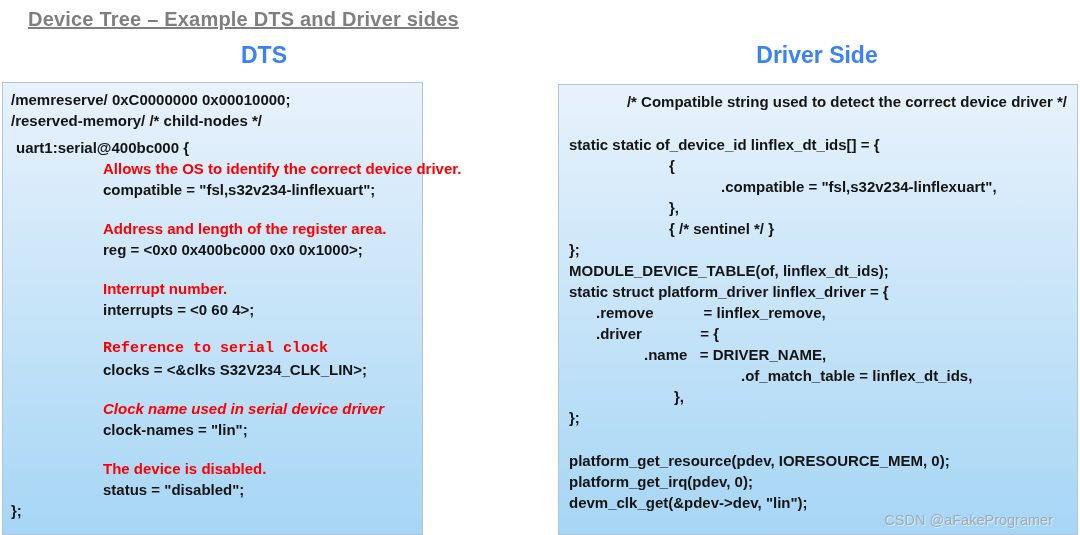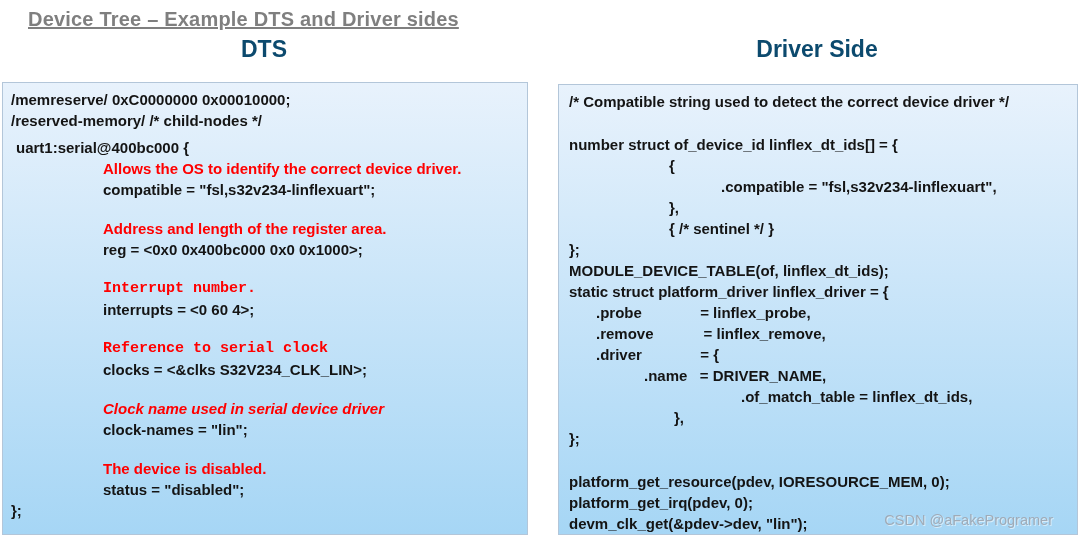--- a/index.html
+++ b/index.html
@@ -14,36 +14,36 @@
   .slide-title {
     position: absolute; left: 28px; top: 8px;
     font-size: 20px; font-weight: bold;
     color: var(--title, #7f7f7f);
     letter-spacing: 0.2px;
     margin: 0;
     text-decoration: underline;
   }
 
   .col-heading {
-    position: absolute; top: 36px;
+    position: absolute; top: 42px;
     margin: 0;
     font-size: 23px; font-weight: bold;
-    color: #0c4a6e;
+    color: #3b82f6;
     text-align: center;
   }
   .col-heading.dts    { left: 2px;   width: 524px; }
   .col-heading.driver { left: 558px; width: 518px; }
 
   .panel {
     position: absolute;
     background: linear-gradient(to bottom, var(--ptop, #e8f2fc), var(--pbot, #a6d6f5));
     border: 1px solid var(--pborder, #b3c6d9);
     box-sizing: border-box;
   }
-  .panel.left  { left: 2px;   top: 82px; width: 526px; height: 453px; padding: 6px 8px; }
+  .panel.left  { left: 2px;   top: 82px; width: 421px; height: 453px; padding: 6px 8px; }
   .panel.right { left: 558px; top: 84px; width: 520px; height: 451px; padding: 6px 10px; }
 
   .ln {
     white-space: pre;
     font-family: "Liberation Sans", sans-serif;
     font-size: 15px; font-weight: bold;
     line-height: 21px;
     color: var(--code, #141414);
   }
   .ln.red { color: var(--red, #ff0000); }
@@ -73,48 +73,47 @@
         <div class="ln blk" style="padding-left: 0px;">/memreserve/ 0xC0000000 0x00010000;</div>
         <div class="ln blk" style="padding-left: 0px;">/reserved-memory/ /* child-nodes */</div>
         <div class="ln blank" style="height: 6px;"></div>
         <div class="ln blk" style="padding-left: 5px;">uart1:serial@400bc000 {</div>
         <div class="ln red" style="padding-left: 92px;">Allows the OS to identify the correct device driver.</div>
         <div class="ln blk" style="padding-left: 92px;">compatible = "fsl,s32v234-linflexuart";</div>
         <div class="ln blank" style="height: 18px;"></div>
         <div class="ln red" style="padding-left: 92px;">Address and length of the register area.</div>
         <div class="ln blk" style="padding-left: 92px;">reg = &lt;0x0 0x400bc000 0x0 0x1000&gt;;</div>
         <div class="ln blank" style="height: 18px;"></div>
-        <div class="ln red" style="padding-left: 92px; font-family: Liberation Mono, monospace;">Interrupt number.</div>
+        <div class="ln red" style="padding-left: 92px;">Interrupt number.</div>
         <div class="ln blk" style="padding-left: 92px;">interrupts = &lt;0 60 4&gt;;</div>
         <div class="ln blank" style="height: 18px;"></div>
         <div class="ln red" style="padding-left: 92px; font-family: Liberation Mono, monospace;">Reference to serial clock</div>
         <div class="ln blk" style="padding-left: 92px;">clocks = &lt;&amp;clks S32V234_CLK_LIN&gt;;</div>
         <div class="ln blank" style="height: 18px;"></div>
         <div class="ln red" style="padding-left: 92px; font-style: italic;">Clock name used in serial device driver</div>
         <div class="ln blk" style="padding-left: 92px;">clock-names = "lin";</div>
         <div class="ln blank" style="height: 18px;"></div>
         <div class="ln red" style="padding-left: 92px;">The device is disabled.</div>
         <div class="ln blk" style="padding-left: 92px;">status = "disabled";</div>
         <div class="ln blk" style="padding-left: 0px;">};</div>
       </div>
   </section>
 
   <section class="panel right">
     <div class="code-lines">
-        <div class="ln blk" style="padding-left: 0px;">/* Compatible string used to detect the correct device driver */</div>
+        <div class="ln blk" style="padding-left: 0px; text-align: right;">/* Compatible string used to detect the correct device driver */</div>
         <div class="ln blank" style="height: 22px;"></div>
-        <div class="ln blk" style="padding-left: 0px;">number struct of_device_id linflex_dt_ids[] = {</div>
+        <div class="ln blk" style="padding-left: 0px;">static static of_device_id linflex_dt_ids[] = {</div>
         <div class="ln blk" style="padding-left: 100px;">{</div>
         <div class="ln blk" style="padding-left: 152px;">.compatible = "fsl,s32v234-linflexuart",</div>
         <div class="ln blk" style="padding-left: 100px;">},</div>
         <div class="ln blk" style="padding-left: 100px;">{ /* sentinel */ }</div>
         <div class="ln blk" style="padding-left: 0px;">};</div>
         <div class="ln blk" style="padding-left: 0px;">MODULE_DEVICE_TABLE(of, linflex_dt_ids);</div>
         <div class="ln blk" style="padding-left: 0px;">static struct platform_driver linflex_driver = {</div>
-        <div class="ln blk" style="padding-left: 27px;">.probe              = linflex_probe,</div>
         <div class="ln blk" style="padding-left: 27px;">.remove            = linflex_remove,</div>
         <div class="ln blk" style="padding-left: 27px;">.driver              = {</div>
         <div class="ln blk" style="padding-left: 75px;">.name   = DRIVER_NAME,</div>
         <div class="ln blk" style="padding-left: 172px;">.of_match_table = linflex_dt_ids,</div>
         <div class="ln blk" style="padding-left: 105px;">},</div>
         <div class="ln blk" style="padding-left: 0px;">};</div>
         <div class="ln blank" style="height: 22px;"></div>
         <div class="ln blk" style="padding-left: 0px;">platform_get_resource(pdev, IORESOURCE_MEM, 0);</div>
         <div class="ln blk" style="padding-left: 0px;">platform_get_irq(pdev, 0);</div>
         <div class="ln blk" style="padding-left: 0px;">devm_clk_get(&amp;pdev-&gt;dev, "lin");</div>

